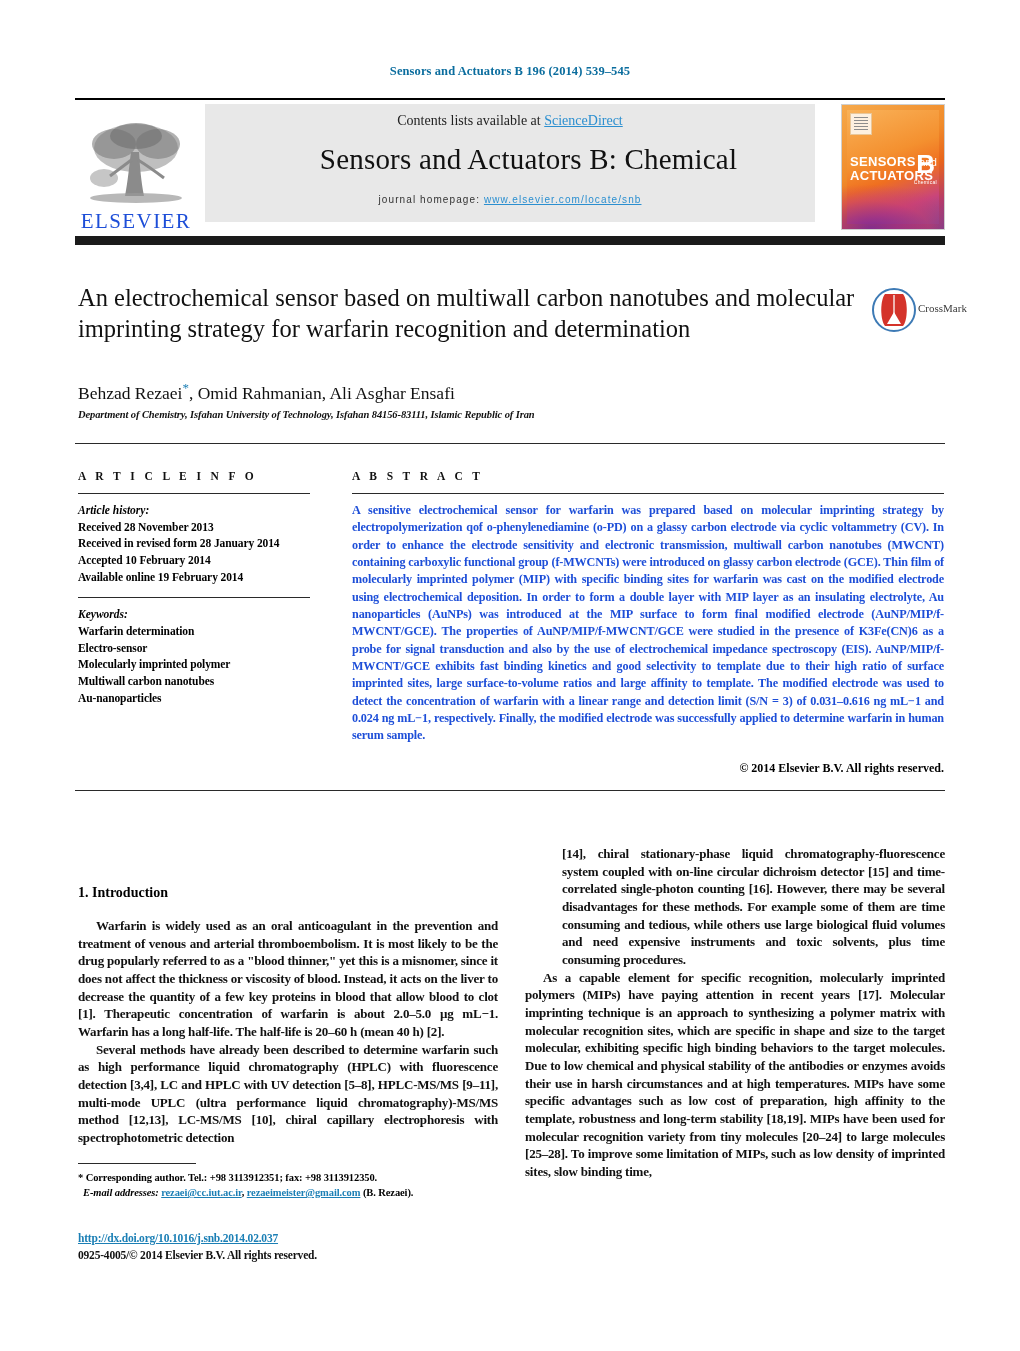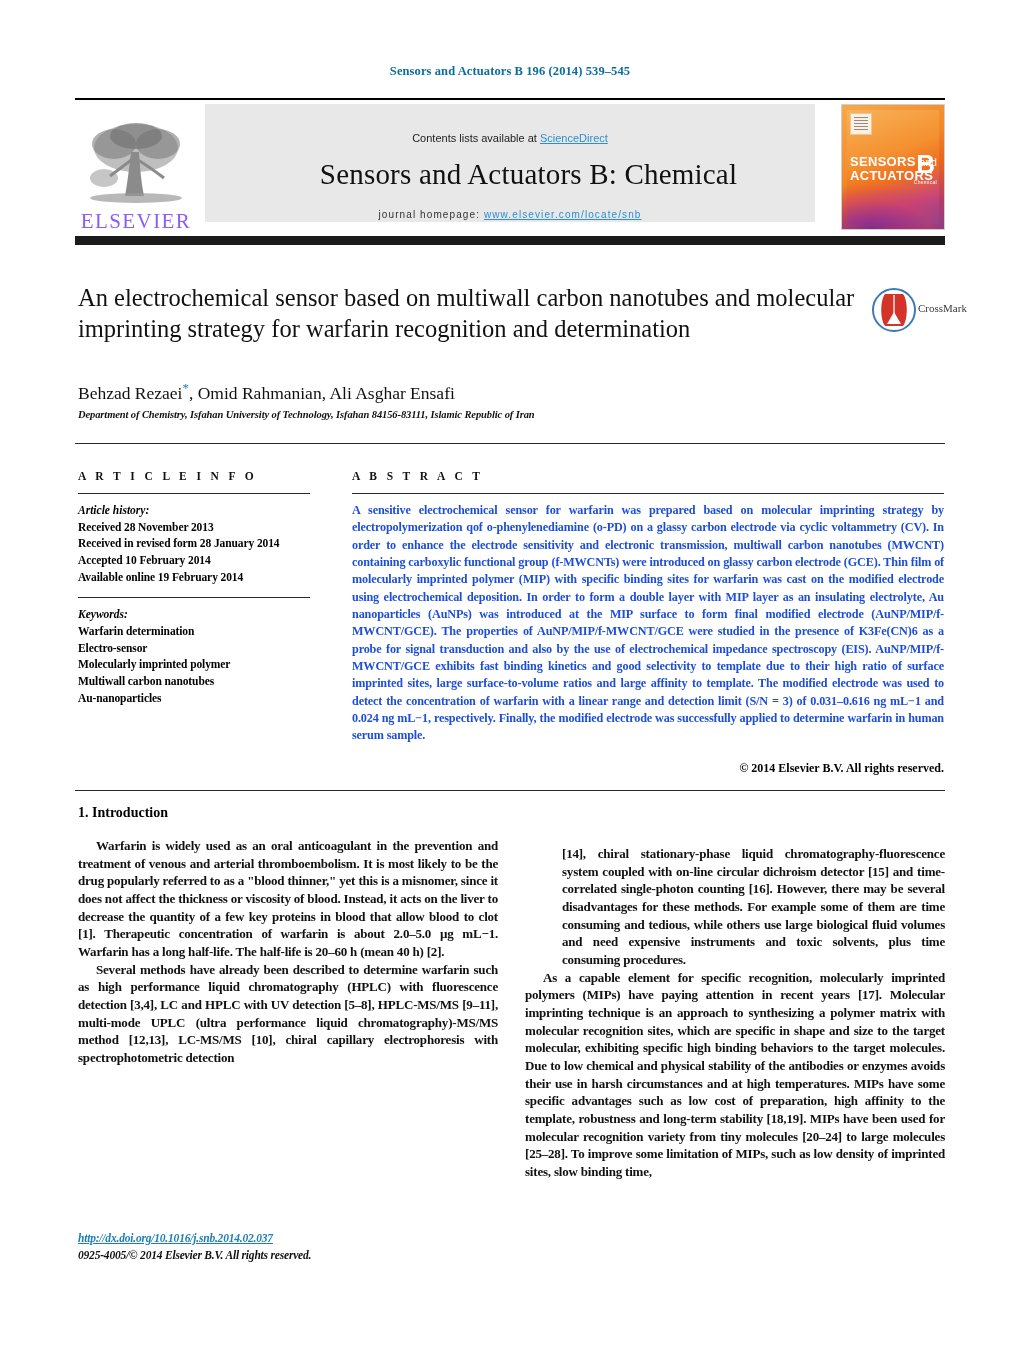--- a/index.html
+++ b/index.html
@@ -57,37 +57,37 @@
     height: 128px;
     display: flex;
     flex-direction: column;
     align-items: center;
     justify-content: flex-end;
   }
   .tree-svg { width: 104px; height: 92px; display:block; }
   .elsevier-word {
     font-family: "Liberation Serif", serif;
     font-size: 21px;
-    color: #8b5cf6;
+    color: #1d4ed8;
     letter-spacing: 1.4px;
     line-height: 1;
     margin-top: 1px;
   }
   .banner-center {
     position: absolute;
     left: 130px; top: 0;
     width: 610px;
     height: 118px;
     background: #e8e8e8;
     text-align: center;
   }
   .contents-line {
-    padding-top: 28px;
-    font-size: 11px;
-    font-family: Liberation Sans, sans-serif;
+    padding-top: 9px;
+    font-size: 14px;
+    font-family: Liberation Serif, serif;
     color: #222;
   }
   .contents-line .sd { color: #2b8fd0; }
   .journal-title {
     margin-top: 14px;
     font-size: 29px;
     font-family: "Liberation Serif", serif;
     color: #111;
     letter-spacing: .2px;
     padding-left: 37px;
@@ -281,21 +281,21 @@
     position: absolute;
     left: 75px; top: 790px;
     width: 870px;
     height: 1px;
     background: #2a2a2a;
   }
 
   
   .body-left {
     position: absolute;
-    left: 78px; top: 805px;
+    left: 78px; top: 885px;
     width: 420px;
   }
   .body-right {
     position: absolute;
     left: 525px; top: 845px;
     width: 420px;
   }
   h2.section-title {
     font-family: "Liberation Serif", serif;
     font-size: 14px;
@@ -329,21 +329,20 @@
     font-weight: bold;
     letter-spacing: -.1px;
   }
   .footnote-line .em { font-style: italic; }
   .link { color: #1b7fb5; }
 
   .doi-block {
     position: absolute;
     left: 78px; top: 1228px;
     width: 420px;
-    font-style: italic;
   }
   .doi-line {
     font-size: 11.5px;
     color: #1b7fb5;
     font-weight: bold;
     letter-spacing: -.2px;
     line-height: 1.45;
   }
   .issn-line {
     font-size: 11.5px;
@@ -456,19 +455,27 @@
     <h2 class="section-title">1.  Introduction</h2>
     <p class="body-text">Warfarin is widely used as an oral anticoagulant in the prevention and treatment of venous and arterial thromboembolism. It is most likely to be the drug popularly referred to as a "blood thinner," yet this is a misnomer, since it does not affect the thickness or viscosity of blood. Instead, it acts on the liver to decrease the quantity of a few key proteins in blood that allow blood to clot [1]. Therapeutic concentration of warfarin is about 2.0–5.0 µg mL−1. Warfarin has a long half-life. The half-life is 20–60 h (mean 40 h) [2].</p>
     <p class="body-text">Several methods have already been described to determine warfarin such as high performance liquid chromatography (HPLC) with fluorescence detection [3,4], LC and HPLC with UV detection [5–8], HPLC-MS/MS [9–11], multi-mode UPLC (ultra performance liquid chromatography)-MS/MS method [12,13], LC-MS/MS [10], chiral capillary electrophoresis with spectrophotometric detection</p>
   </div>
 
   <div class="body-right">
     <p class="body-text no-indent">[14], chiral stationary-phase liquid chromatography-fluorescence system coupled with on-line circular dichroism detector [15] and time-correlated single-photon counting [16]. However, there may be several disadvantages for these methods. For example some of them are time consuming and tedious, while others use large biological fluid volumes and need expensive instruments and toxic solvents, plus time consuming procedures.</p>
     <p class="body-text">As a capable element for specific recognition, molecularly imprinted polymers (MIPs) have paying attention in recent years [17]. Molecular imprinting technique is an approach to synthesizing a polymer matrix with molecular recognition sites, which are specific in shape and size to the target molecular, exhibiting specific high binding behaviors to the target molecules. Due to low chemical and physical stability of the antibodies or enzymes avoids their use in harsh circumstances and at high temperatures. MIPs have some specific advantages such as low cost of preparation, high affinity to the template, robustness and long-term stability [18,19]. MIPs have been used for molecular recognition variety from tiny molecules [20–24] to large molecules [25–28]. To improve some limitation of MIPs, such as low density of imprinted sites, slow binding time,</p>
   </div>
 
+  <div class="footnote">
+    <div class="footnote-rule"></div>
+    <div class="footnote-line">*  Corresponding author. Tel.: +98 3113912351; fax: +98 3113912350.</div>
+    <div class="footnote-line">
+      &nbsp;&nbsp;<span class="em">E-mail addresses:</span>
+      <a class="link" href="#">rezaei@cc.iut.ac.ir</a><span>, </span><a class="link" href="#">rezaeimeister@gmail.com</a><span> (B. Rezaei).</span>
+    </div>
+  </div>
 
   <div class="doi-block">
     <a class="doi-line" href="#">http://dx.doi.org/10.1016/j.snb.2014.02.037</a>
     <div class="issn-line">0925-4005/© 2014 Elsevier B.V. All rights reserved.</div>
   </div>
 
 </div>
 
 </body></html>

